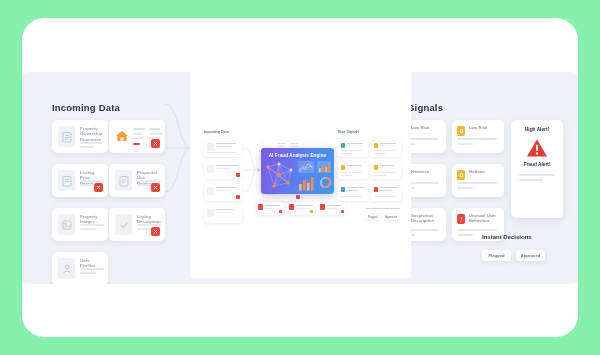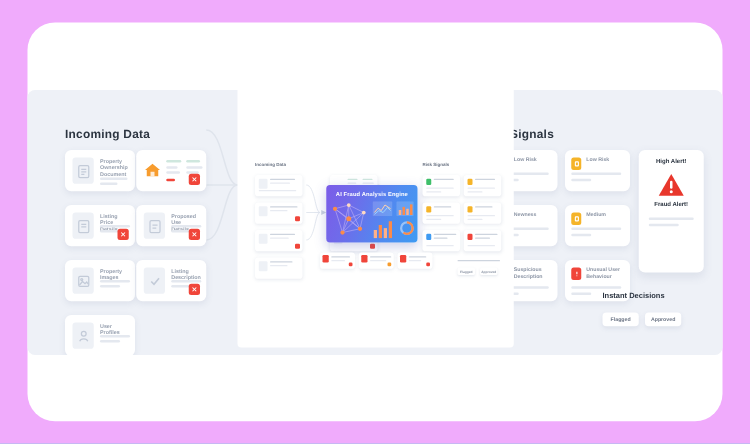--- a/index.html
+++ b/index.html
@@ -5,21 +5,21 @@
   * { box-sizing: border-box; margin: 0; padding: 0; }
   html, body {
     width: 600px; height: 355px;
     font-family: "Liberation Sans", sans-serif;
     background: #8ec6e6;
     overflow: hidden;
   }
   .stage {
     position: relative;
     width: 600px; height: 355px;
-    background: #f0abfc;
+    background: #86efac;
   }
   
   .white-frame {
     position: absolute;
     left: 22px; top: 18px;
     width: 556px; height: 319px;
     background: #ffffff;
     border-radius: 22px;
   }
   

